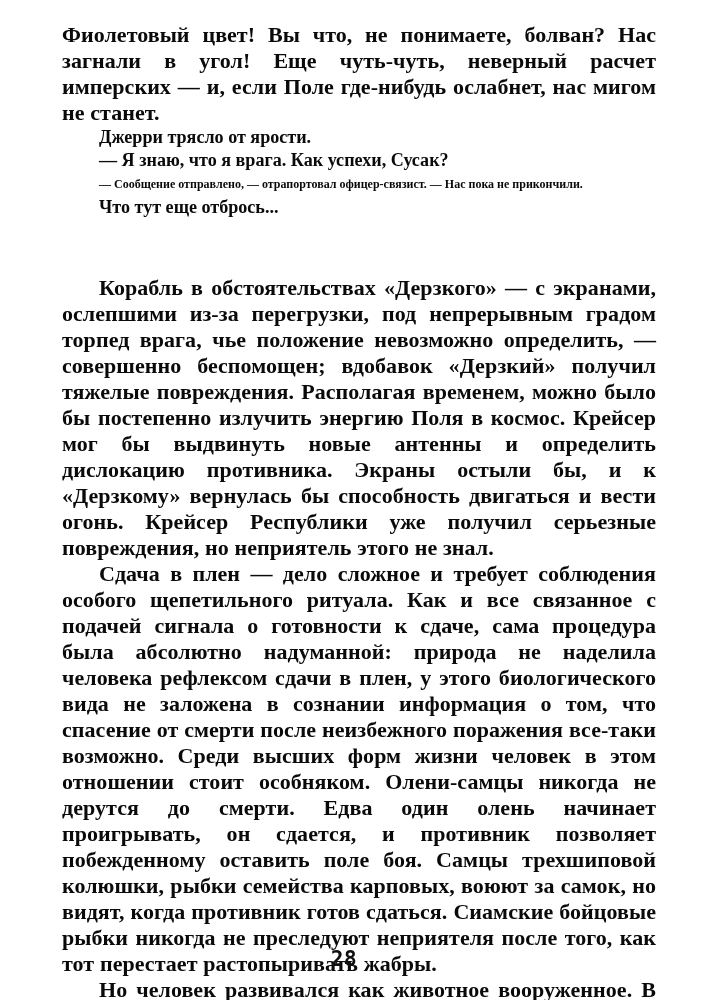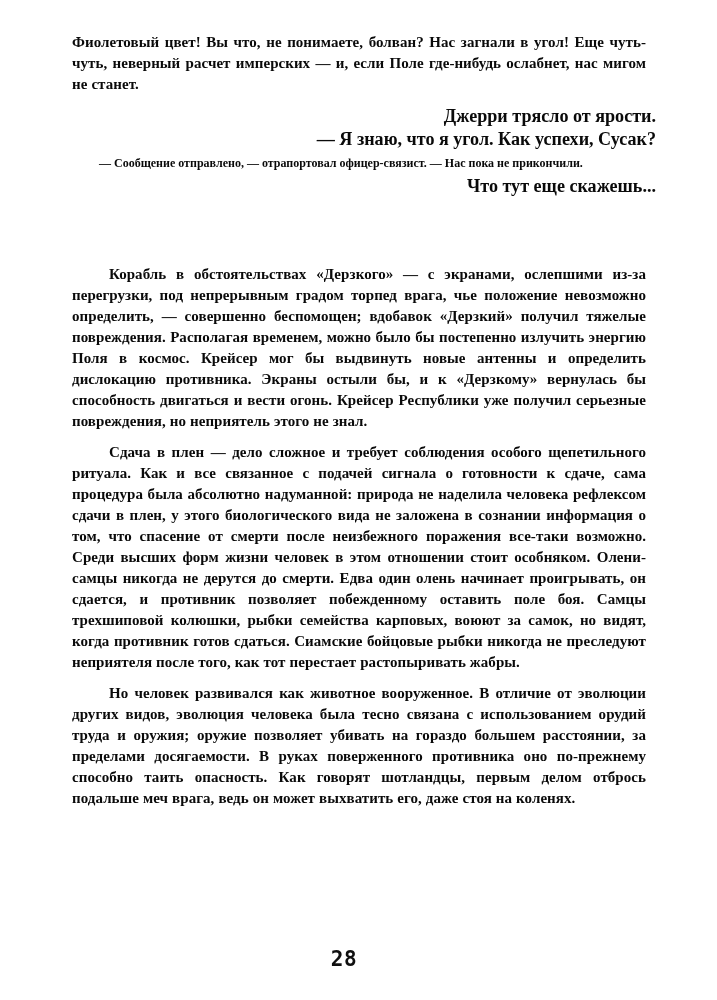--- a/index.html
+++ b/index.html
@@ -29,44 +29,44 @@
 
   
   #text-column {
     position: absolute;
     left: 62px;
     top: 22px;
     width: 594px;
   }
 
   .para {
-    margin: 10px;
+    margin: 0;
     padding: 0;
     text-align: justify;
     text-align-last: left;
     text-indent: 37px;
-    font-size: 15px;
-    line-height: 21px;
+    font-size: 22px;
+    line-height: 26px;
     letter-spacing: 0.05px;
     word-spacing: 0.2px;
     font-weight: 600;
     hyphens: manual;
   }
 
   
   .para.flush {
     text-indent: 0;
   }
 
   
   .dialogue-line {
     margin: 0;
     padding: 0;
     text-indent: 37px;
-    text-align: right;
+    text-align: left;
     font-size: 18.1px;
     line-height: 23.35px;
     font-weight: 600;
     white-space: pre-wrap;
   }
 
   
   .dialogue-wrap {
     margin: 0;
     padding: 0;
@@ -102,26 +102,26 @@
 
 <div id="page">
 
   <div id="text-column">
 
     <p class="para flush">Фиолетовый цвет! Вы что, не понимаете, болван? Нас загнали в угол! Еще чуть-чуть, неверный расчет имперских — и, если Поле где-нибудь ослабнет, нас мигом не станет.</p>
 
     <p class="dialogue-line">Джерри трясло от ярости.</p>
 
 
-    <p class="dialogue-line">— Я знаю, что я угол. Как успехи, Сусак?</p>
+    <p class="dialogue-line">— Я знаю, что я врага. Как успехи, Сусак?</p>
 
     <p class="dialogue-wrap">— Сообщение отправлено, — отрапортовал офицер-связист. — Нас пока не прикончили.</p>
 
 
-    <p class="dialogue-line">Что тут еще скажешь...</p>
+    <p class="dialogue-line">Что тут еще отбрось...</p>
 
     <div id="section-break"></div>
 
     <p class="para">Корабль в обстоятельствах «Дерзкого» — с экранами, ослепшими из-за перегрузки, под непрерывным градом торпед врага, чье положение невозможно определить, — совершенно беспомощен; вдобавок «Дерзкий» получил тяжелые повреждения. Располагая временем, можно было бы постепенно излучить энергию Поля в космос. Крейсер мог бы выдвинуть новые антенны и определить дислокацию противника. Экраны остыли бы, и к «Дерзкому» вернулась бы способность двигаться и вести огонь. Крейсер Республики уже получил серьезные повреждения, но неприятель этого не знал.</p>
 
     <p class="para">Сдача в плен — дело сложное и требует соблюдения особого щепетильного ритуала. Как и все связанное с подачей сигнала о готовности к сдаче, сама процедура была абсолютно надуманной: природа не наделила человека рефлексом сдачи в плен, у этого биологического вида не заложена в сознании информация о том, что спасение от смерти после неизбежного поражения все-таки возможно. Среди высших форм жизни человек в этом отношении стоит особняком. Олени-самцы никогда не дерутся до смерти. Едва один олень начинает проигрывать, он сдается, и противник позволяет побежденному оставить поле боя. Самцы трехшиповой колюшки, рыбки семейства карповых, воюют за самок, но видят, когда противник готов сдаться. Сиамские бойцовые рыбки никогда не преследуют неприятеля после того, как тот перестает растопыривать жабры.</p>
 
     <p class="para">Но человек развивался как животное вооруженное. В отличие от эволюции других видов, эволюция человека была тесно связана с использованием орудий труда и оружия; оружие позволяет убивать на гораздо большем расстоянии, за пределами досягаемости. В руках поверженного противника оно по-прежнему способно таить опасность. Как говорят шотландцы, первым делом отбрось подальше меч врага, ведь он может выхватить его, даже стоя на коленях.</p>
 
   </div>

